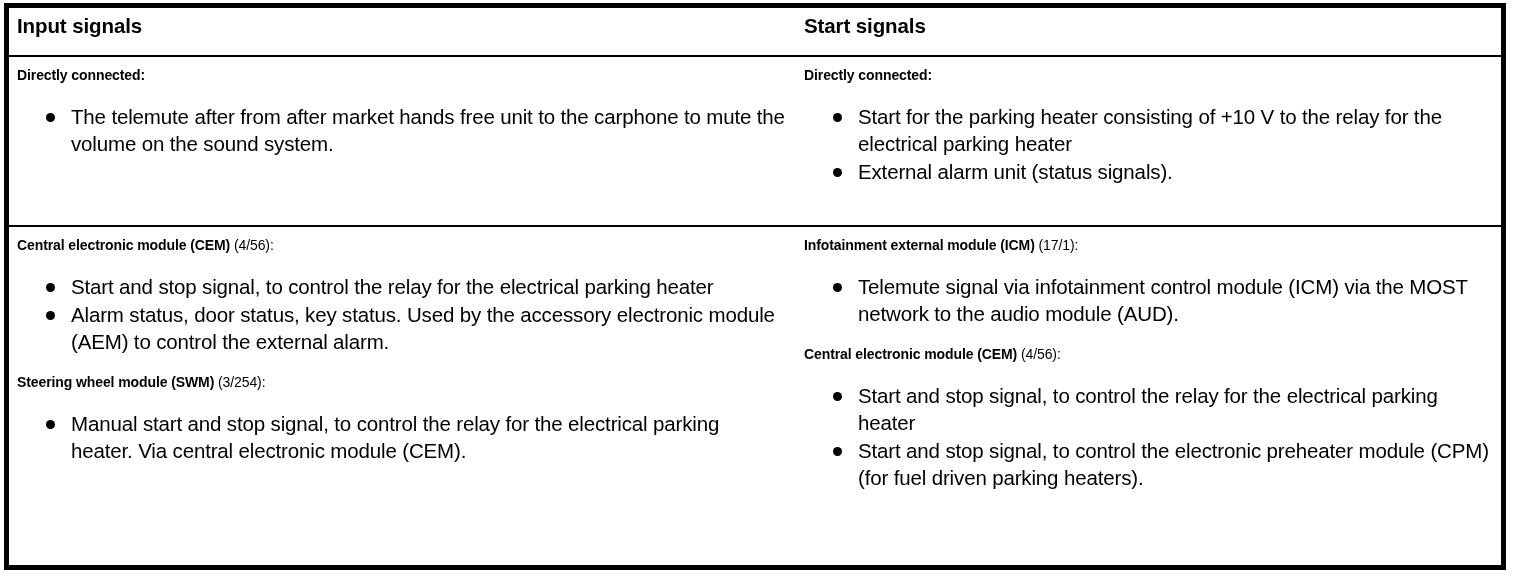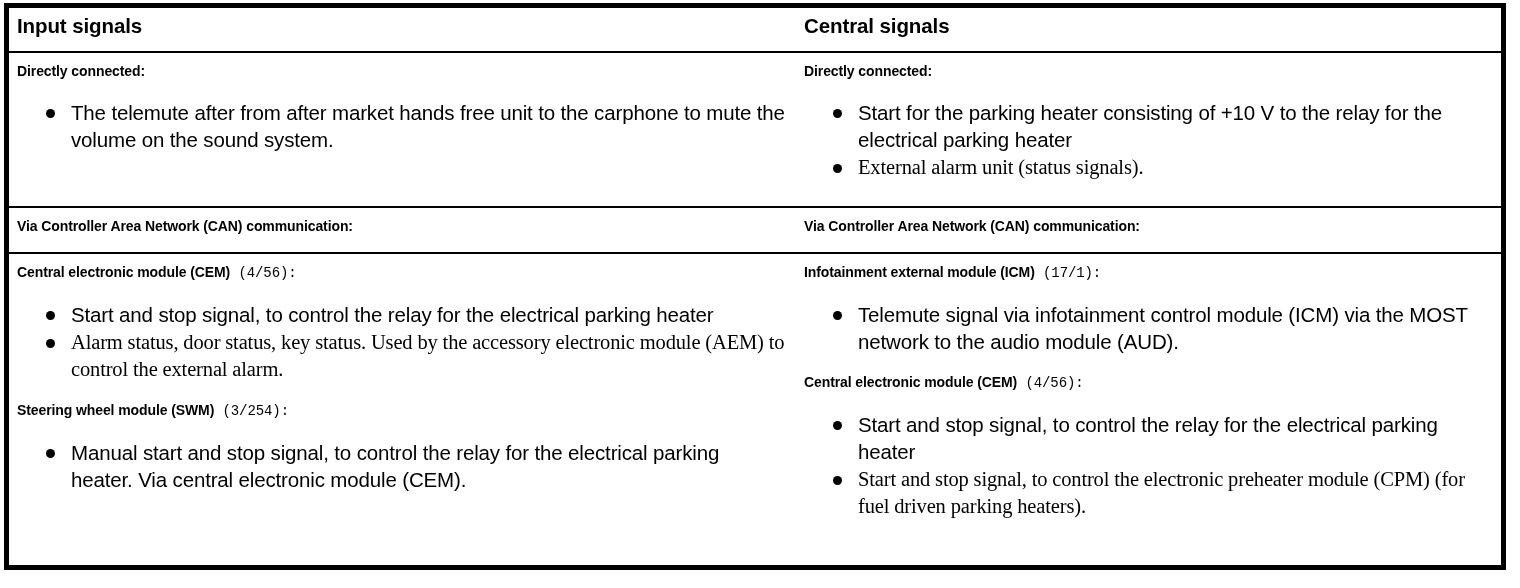--- a/index.html
+++ b/index.html
@@ -62,39 +62,38 @@
   }
 
   .subhead {
     font-size: 14px;
     font-weight: bold;
     line-height: 27px;
     letter-spacing: -0.1px;
   }
   .subhead .reg {
     font-weight: normal;
-    font-family: Liberation Mono, monospace;
   }
 
   ul.bullets {
     list-style: none;
     margin: 14px 0 0 0;
     padding: 0;
   }
 
   ul.bullets li {
     position: relative;
     font-size: 20.5px;
     font-weight: normal;
     line-height: 27px;
     letter-spacing: -0.15px;
     padding-left: 54px;
     margin: 0 0 0 0;
   }
-  ul.bullets li + li { margin-top: 1px; font-family: Liberation Serif, serif; }
+  ul.bullets li + li { margin-top: 1px; }
 
   ul.bullets li .bullet-dot {
     position: absolute;
     left: 29px;
     top: 10px;
     width: 9px;
     height: 9px;
     background: #000000;
     border-radius: 50%;
   }
@@ -111,21 +110,21 @@
 
     <tbody>
         <tr class="row-head">
       <td class="col-left">
         <div class="cell">
           <div class="hdr">Input signals</div>
         </div>
       </td>
       <td class="col-right">
         <div class="cell">
-          <div class="hdr">Central signals</div>
+          <div class="hdr">Start signals</div>
         </div>
       </td>
     </tr>
 
     <tr class="row-direct">
       <td class="col-left">
         <div class="cell">
           <div class="subhead">Directly connected:</div>
           <ul class="bullets">
             <li>
@@ -145,32 +144,20 @@
             </li>
             <li>
               <span class="bullet-dot"></span>
               <span>External alarm unit (status signals).</span>
             </li>
           </ul>
         </div>
       </td>
     </tr>
 
-    <tr class="row-can">
-      <td class="col-left">
-        <div class="cell">
-          <div class="subhead">Via Controller Area Network (CAN) communication:</div>
-        </div>
-      </td>
-      <td class="col-right">
-        <div class="cell">
-          <div class="subhead">Via Controller Area Network (CAN) communication:</div>
-        </div>
-      </td>
-    </tr>
 
     <tr class="row-can-body">
       <td class="col-left">
         <div class="cell">
 
           <div class="subhead">
             <span>Central electronic module (CEM)</span><span class="reg"> (4/56):</span>
           </div>
           <ul class="bullets">
             <li>

